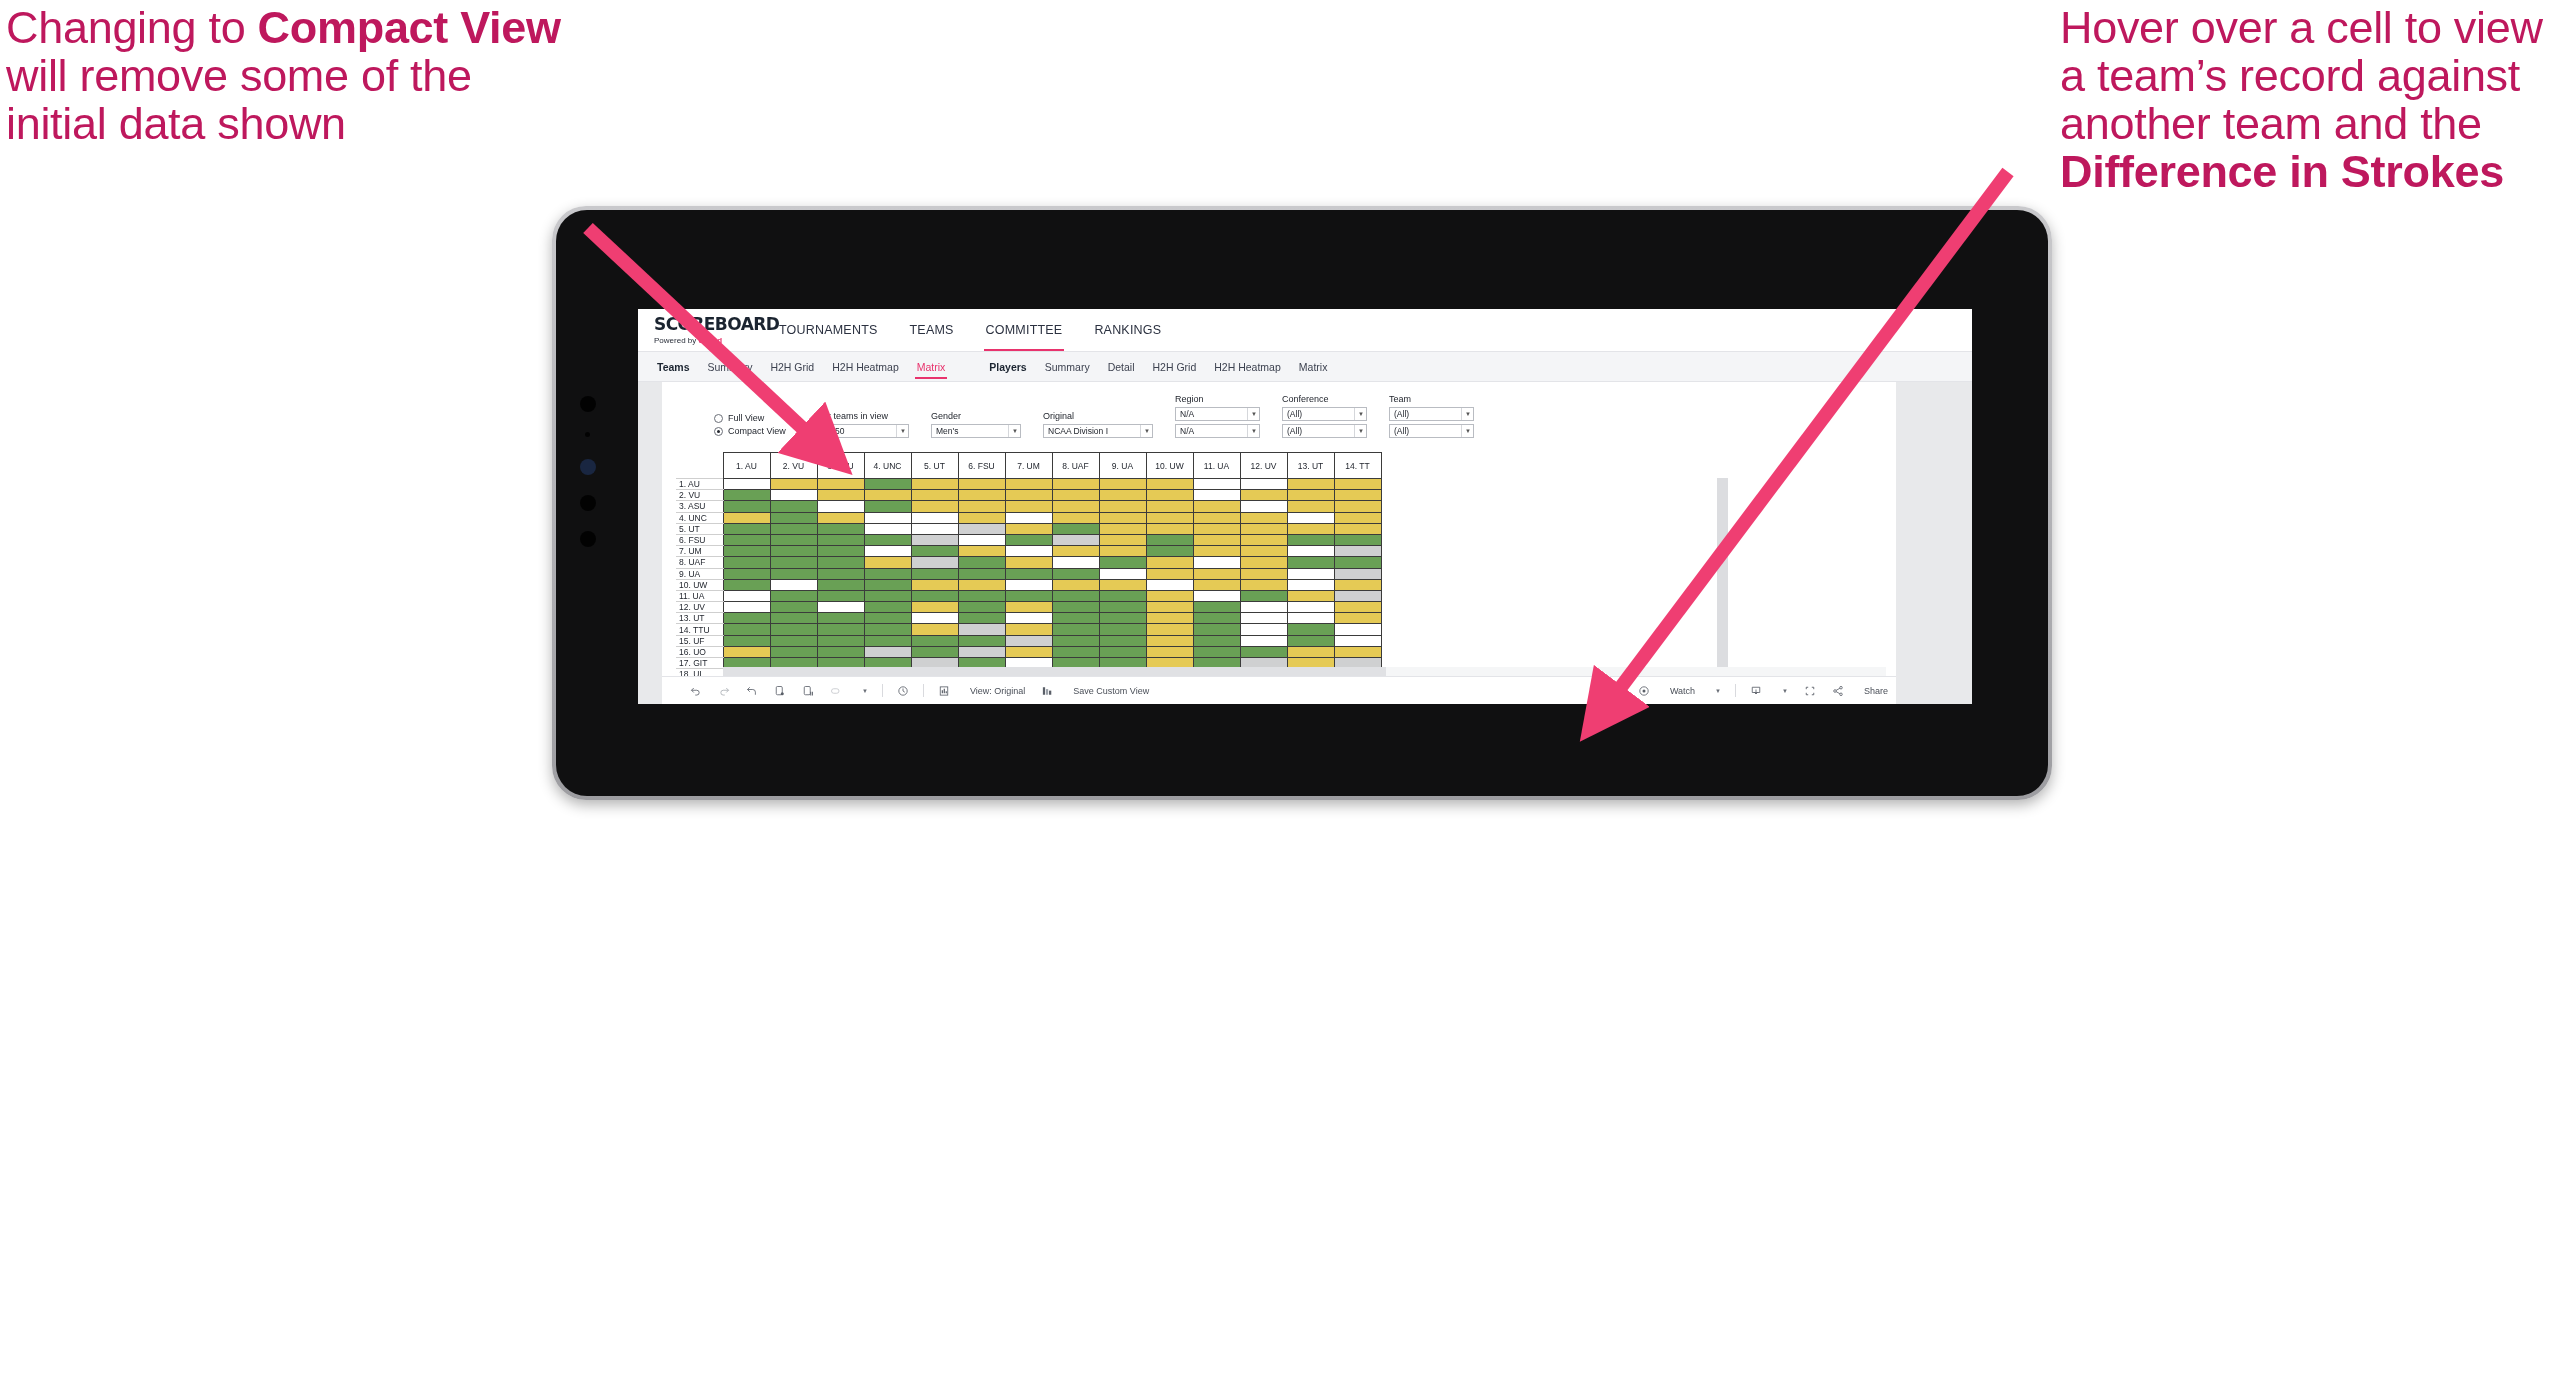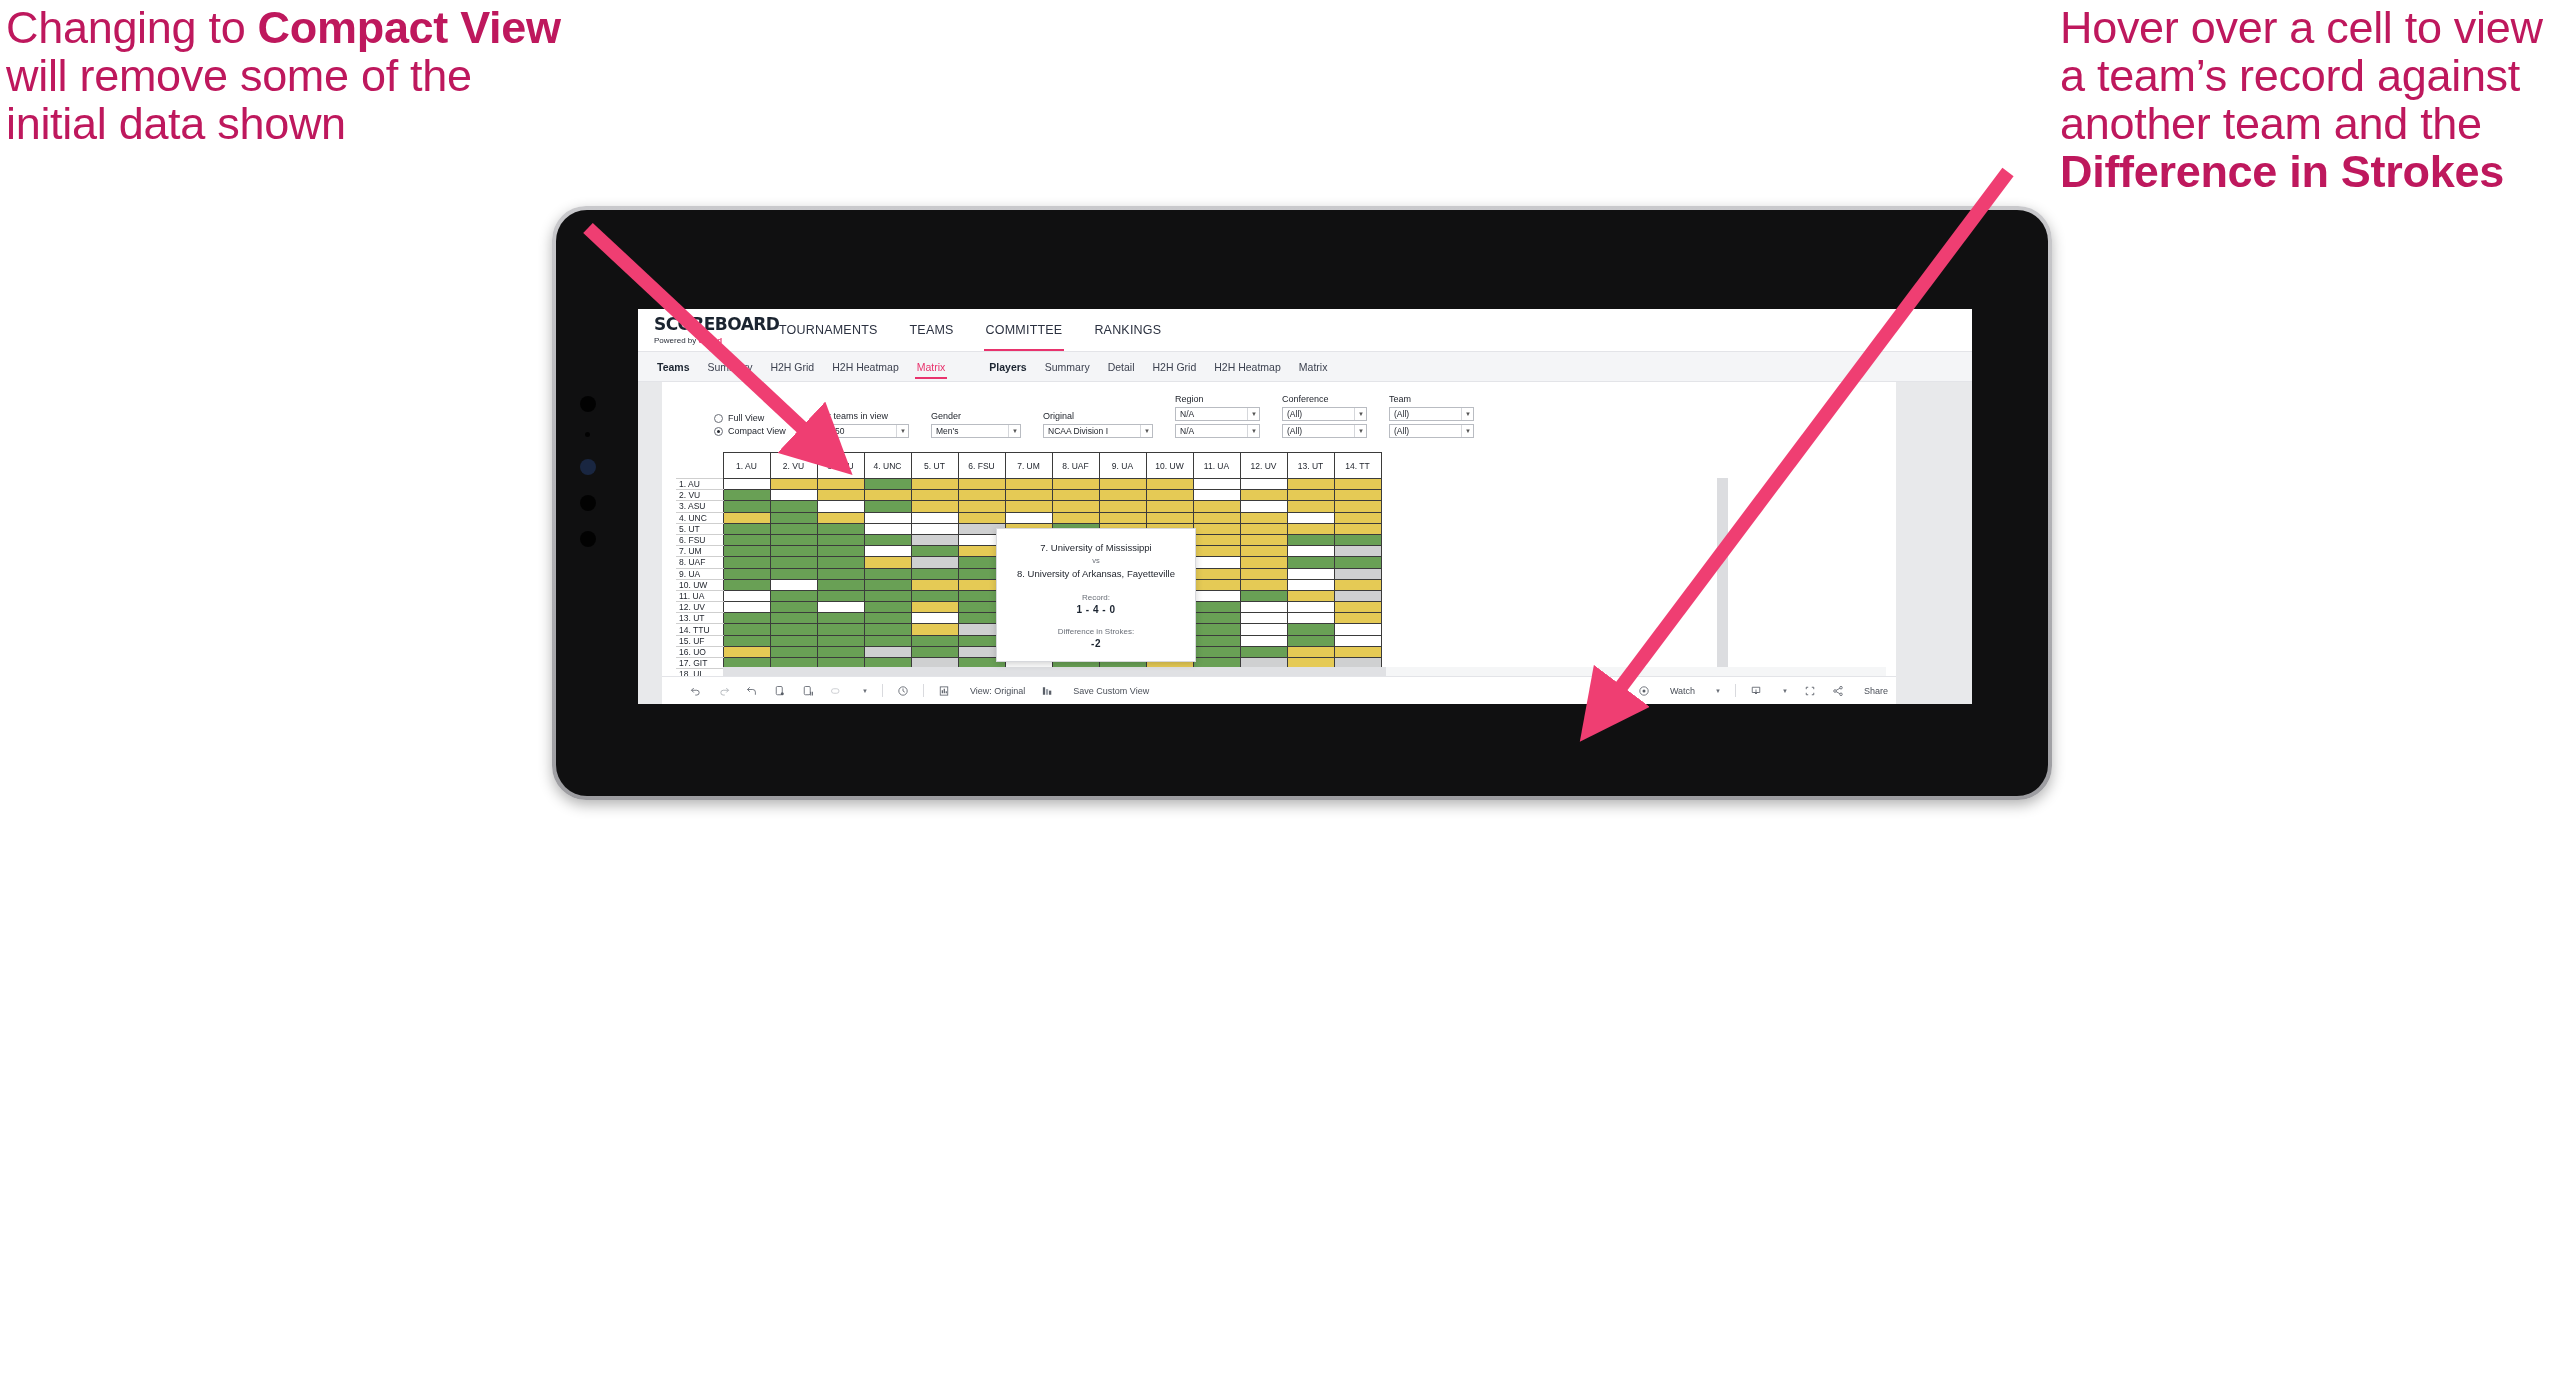--- a/index.html
+++ b/index.html
@@ -703,29 +703,20 @@
               </table>
             </div>
 
             <div id="vscroll">
               <div class="thumb"></div>
             </div>
             <div id="hscroll">
               <div class="thumb"></div>
             </div>
 
-            <div id="tooltip">
-              <div class="tt-team">7. University of Mississippi</div>
-              <div class="tt-vs">vs</div>
-              <div class="tt-team">8. University of Arkansas, Fayetteville</div>
-              <div class="tt-label">Record:</div>
-              <div class="tt-value">1 - 4 - 0</div>
-              <div class="tt-label">Difference in Strokes:</div>
-              <div class="tt-value">-2</div>
-            </div>
 
             <div id="toolbar">
               <div class="tb-item">
                 <svg class="tb-ic" viewBox="0 0 16 16">
                     <path d="M5 4 L2 7 L5 10" fill="none" stroke="#5a5f68" stroke-width="1.1"></path>
                     <path d="M2 7 H9 a3.2 3.2 0 0 1 0 6.4 H7" fill="none" stroke="#5a5f68" stroke-width="1.1"></path>
                   </svg>
               </div>
               <div class="tb-item">
                 <svg class="tb-ic" viewBox="0 0 16 16">

